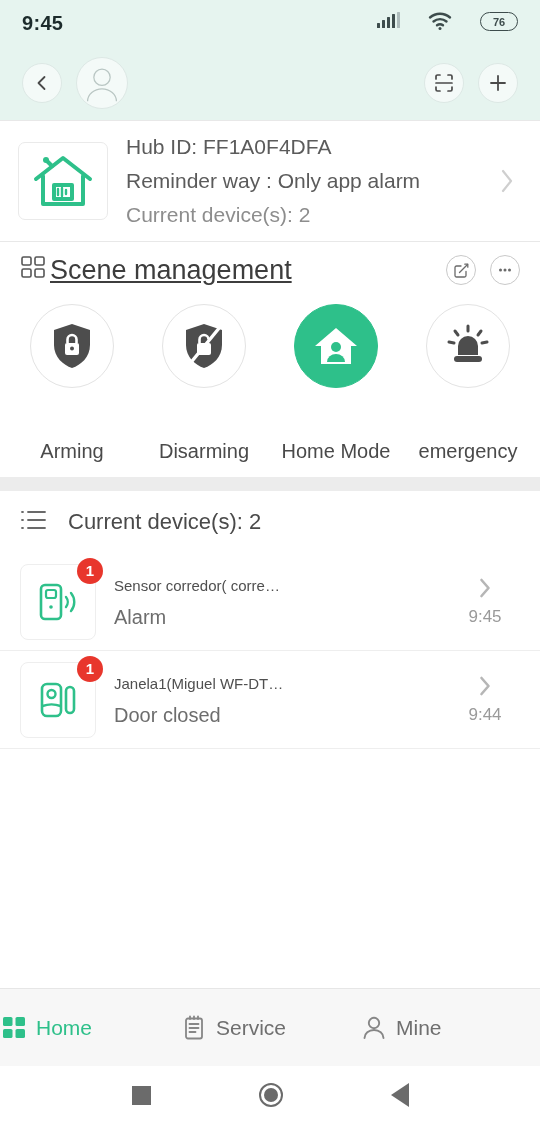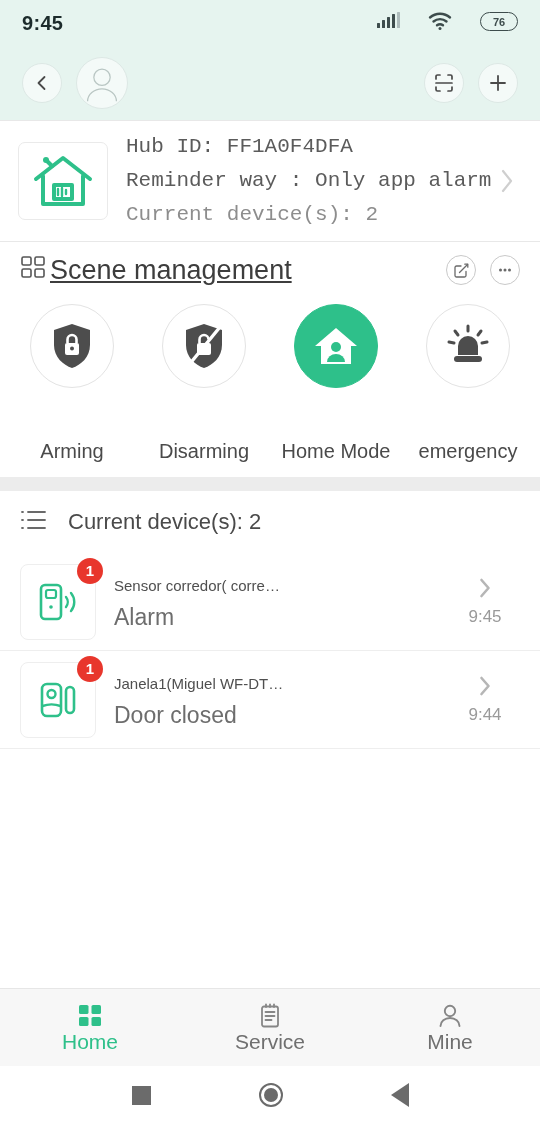--- a/index.html
+++ b/index.html
@@ -52,21 +52,21 @@
     border-top: 1px solid #e8e8e8; border-bottom: 1px solid #e8e8e8;
     display: flex; align-items: center; padding: 0 18px; overflow: hidden;
   }
   .hub-thumb {
     width: 90px; height: 78px; flex: 0 0 90px;
     border: 1px solid #eaeaea; border-radius: 7px; background: #fff;
     display: flex; align-items: center; justify-content: center;
   }
   .hub-info { flex: 1; padding-left: 18px; overflow: hidden; }
   .hub-line {
-    font-size: 21px; color: #5b5b5b; line-height: 34px; white-space: nowrap; font-family: Liberation Mono, monospace;
+    font-size: 21px; color: #5b5b5b; line-height: 34px; white-space: nowrap;
   }
   .hub-line.clipped { color: #8d8d8d; }
   .hub-chev { flex: 0 0 30px; display: flex; justify-content: center; }
 
   
   .scene-head {
     height: 56px; display: flex; align-items: center; padding: 0 20px; background: #fff;
   }
   .scene-head .title {
     font-size: 27px; color: #3d3d3d; margin-left: 4px; flex: 1; text-decoration: underline;
@@ -107,35 +107,35 @@
     position: absolute; top: -6px; right: -7px;
     min-width: 26px; height: 26px; border-radius: 13px; background: #e8362c;
     color: #fff; font-size: 15px; font-weight: bold;
     display: flex; align-items: center; justify-content: center; padding: 0 6px;
   }
   .dev-text { flex: 1; padding-left: 18px; overflow: hidden; }
   .dev-name {
     font-size: 15px; color: #4f4f4f; line-height: 30px;
     white-space: nowrap; overflow: hidden;
   }
-  .dev-state { font-size: 23px; color: #6d6d6d; line-height: 32px; white-space: nowrap; }
+  .dev-state { font-size: 20px; color: #6d6d6d; line-height: 32px; white-space: nowrap; }
   .dev-right {
     flex: 0 0 70px; display: flex; flex-direction: column; align-items: center; gap: 8px;
   }
   .dev-time { font-size: 17px; color: #9a9a9a; }
 
   .filler { background: #fff; flex: 1; }
 
   
   .tabbar {
     position: absolute; left: 0; bottom: 58px; width: 540px; height: 78px;
     background: #f7f7f7; border-top: 1px solid #e6e6e6;
     display: flex; align-items: center;
   }
-  .tab { flex: 1; display: flex; flex-direction: column; align-items: center; gap: 0; }
+  .tab { flex: 1; display: flex; flex-direction: row; align-items: center; gap: 8px; }
   .tab-label { font-size: 21px; color: #6f6f6f; }
   .tab.active .tab-label { color: #2ec08a; }
 
   .navbar {
     position: absolute; left: 0; bottom: 0; width: 540px; height: 58px;
     background: #ffffff; display: flex; align-items: center; justify-content: center; gap: 108px;
   }
   .nav-sq { width: 19px; height: 19px; background: #6b6b6b; }
   .nav-ci {
     width: 24px; height: 24px; border-radius: 50%; border: 2.5px solid #6b6b6b;

